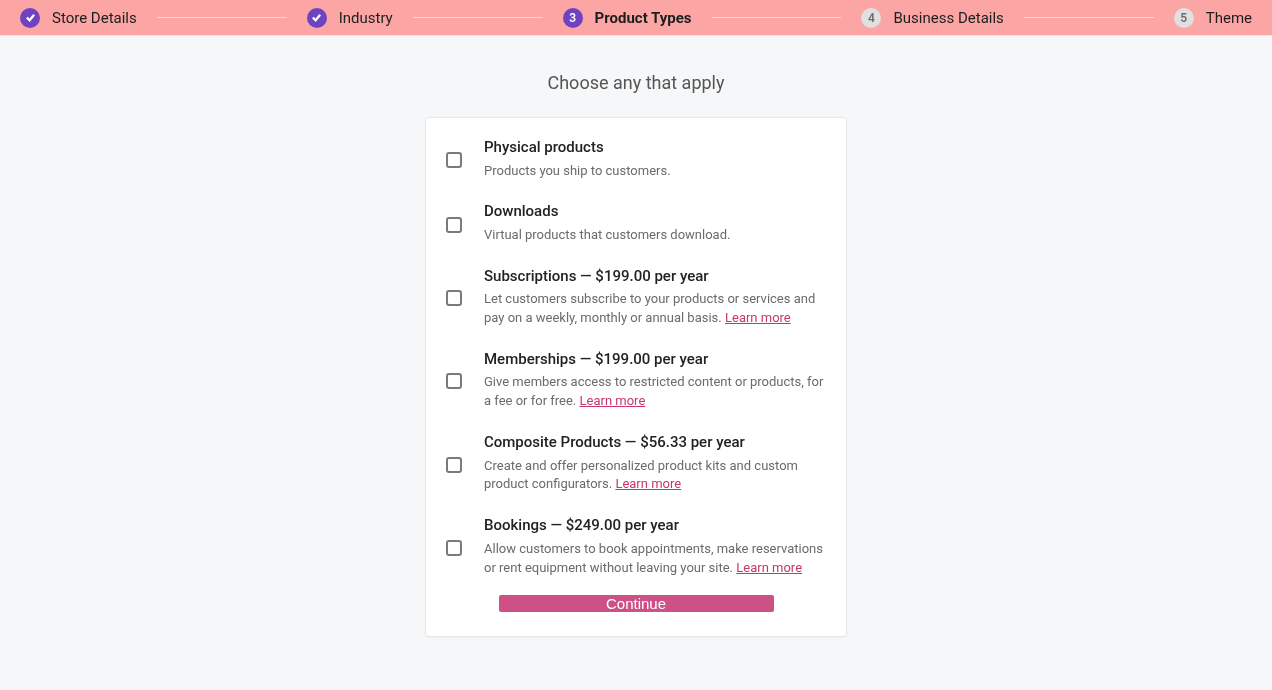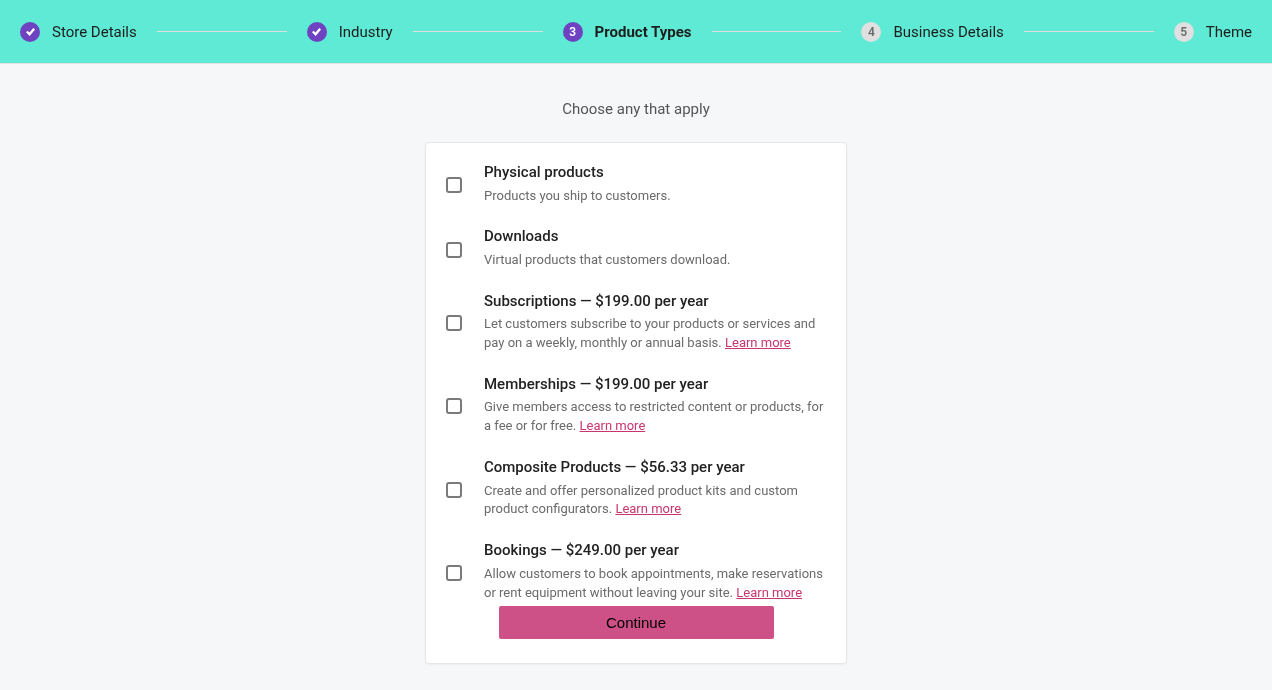--- a/index.html
+++ b/index.html
@@ -6,24 +6,24 @@
   body {
     font-family: -apple-system, BlinkMacSystemFont, "Segoe UI", Roboto, "Helvetica Neue", Arial, sans-serif;
     background: #f6f7f8;
     width: 1272px;
     height: 690px;
     color: #2c2c2c;
   }
   .stepper {
     display: flex;
     align-items: center;
-    background: #5eead4;
+    background: #fca5a5;
     padding: 12px 20px;
     border-bottom: 1px solid #e3e3e3;
-    height: 64px;
+    height: 36px;
   }
   .step {
     display: flex;
     align-items: center;
   }
   .step-indicator {
     width: 20px;
     height: 20px;
     border-radius: 50%;
     display: flex;
@@ -72,38 +72,38 @@
     align-items: center;
     padding-top: 36px;
   }
   .headline {
     font-size: 25px;
     font-weight: 500;
     color: #222;
     margin-bottom: 12px;
   }
   .sub {
-    font-size: 15px;
+    font-size: 18px;
     color: #555;
     margin-bottom: 24px;
   }
   .card {
     width: 422px;
     background: #fff;
     border: 1px solid #e6e6e6;
     border-radius: 4px;
     padding: 20px 20px 24px 20px;
     box-shadow: 0 1px 2px rgba(0,0,0,0.04);
   }
   .option {
     display: flex;
     align-items: center;
     margin-bottom: 22px;
   }
-  .option:last-of-type { margin-bottom: 4px; }
+  .option:last-of-type { margin-bottom: 18px; }
   .checkbox {
     width: 16px;
     height: 16px;
     border: 2px solid #7a7a7a;
     border-radius: 3px;
     margin-right: 22px;
     margin-top: 2px;
     flex-shrink: 0;
     background: #fff;
     cursor: pointer;
@@ -125,23 +125,23 @@
   }
   .learn-more {
     color: #c9356e;
     text-decoration: underline;
     cursor: pointer;
   }
   .continue-btn {
     display: block;
     width: 275px;
     margin: 0 auto;
-    padding: 8px 0;
+    padding: 0 0;
     background: #cd5186;
-    color: #000000;
+    color: #ffffff;
     font-size: 15px;
     font-weight: 500;
     border: none;
     text-align: center;
     cursor: pointer;
     border-radius: 2px;
   }
 </style>
 </head>
 <body>

